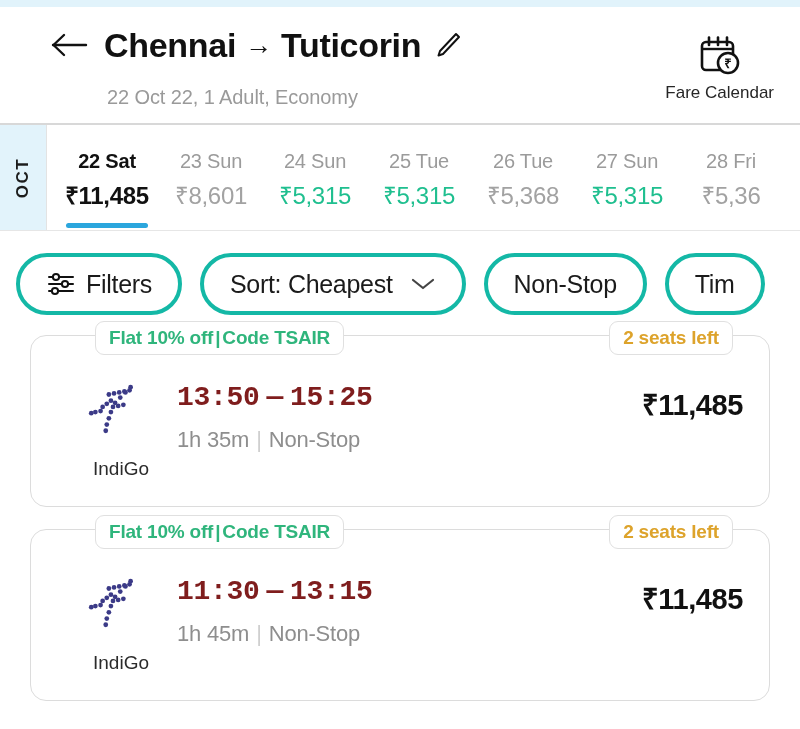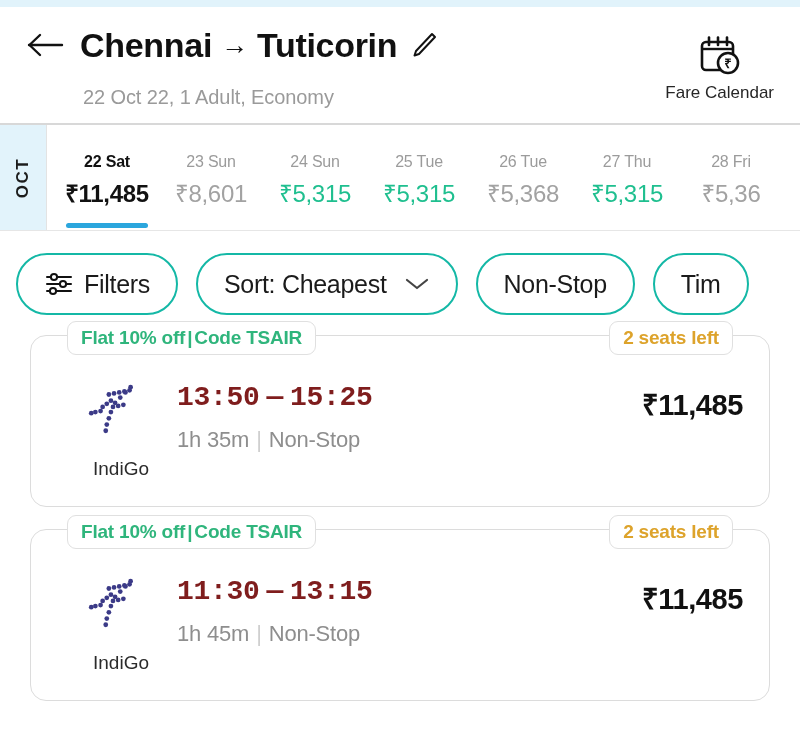--- a/index.html
+++ b/index.html
@@ -8,21 +8,21 @@
     font-family: "Liberation Sans", sans-serif;
     background: #ffffff;
     overflow: hidden;
   }
   .screen { width: 800px; height: 729px; position: relative; background: #fff; overflow: hidden; }
 
   
   .status-strip { height: 7px; background: #e1f3fb; width: 100%; }
 
   
-  .header { padding: 16px 24px 14px 24px; position: relative; background: #fff; border-radius: 24px; }
+  .header { padding: 16px 24px 14px 48px; position: relative; background: #fff; border-radius: 24px; }
   .header-row { display: flex; align-items: center; }
   .back-btn {
     width: 44px; height: 44px; flex: 0 0 44px;
     display: flex; align-items: center; justify-content: center;
     cursor: pointer;
   }
   .back-btn svg { display: block; }
   .title-wrap { margin-left: 12px; display: flex; align-items: center; }
   .route-title {
     font-size: 34px; font-weight: bold; color: #111;
@@ -51,35 +51,35 @@
   .month-label {
     transform: rotate(-90deg); font-size: 17px; font-weight: bold;
     letter-spacing: 1.6px; color: #1c1c1c; white-space: nowrap;
   }
   .dates-scroll { flex: 1; display: flex; overflow: hidden; padding-left: 8px; }
   .date-cell {
     flex: 0 0 104px; display: flex; flex-direction: column;
     align-items: center; justify-content: center; position: relative;
     padding-top: 6px; cursor: pointer;
   }
-  .date-day { font-size: 16px; color: #9b9b9b; letter-spacing: -0.2px; white-space: nowrap; }
+  .date-day { font-size: 20px; color: #9b9b9b; letter-spacing: -0.2px; white-space: nowrap; }
   .date-price { font-size: 24px; color: #a2a2a2; margin-top: 5px; white-space: nowrap; letter-spacing: -0.3px; }
   .date-cell.active .date-day { color: #111; font-weight: bold; }
   .date-cell.active .date-price { color: #111; font-weight: bold; }
   .date-cell.cheap .date-price { color: #1fbf8f; }
   .date-underline {
     position: absolute; bottom: 2px; left: 11px; right: 11px;
     height: 5px; background: #2ba6dd; border-radius: 3px;
   }
   .strip-divider { height: 1px; background: #e6e6e6; width: 100%; }
 
   
   .chips-row { display: flex; align-items: center; padding: 22px 0 20px 16px; gap: 18px; }
   .chip {
-    border: 2px solid #14b8a6; border-radius: 32px;
+    border: 4px solid #14b8a6; border-radius: 32px;
     height: 62px; display: flex; align-items: center;
     padding: 0 26px; background: #fff; cursor: pointer;
     white-space: nowrap; flex: 0 0 auto;
   }
   .chip-label { font-size: 25px; color: #1b1b1b; letter-spacing: -0.3px; }
   .chip .filters-icon { margin-right: 10px; display: flex; }
   .chip .chev { margin-left: 17px; display: flex; }
 
   
   .cards { padding: 0 30px; }
@@ -91,21 +91,21 @@
   .badge-row {
     position: absolute; top: -15px; left: 0; right: 0;
     display: flex; justify-content: space-between;
     padding: 0 36px 0 36px; pointer-events: none;
   }
   .badge {
     border: 1px solid #e0e0e0; border-radius: 9px; background: #fff;
     padding: 5px 13px; font-size: 19px; font-weight: bold;
     letter-spacing: -0.2px; white-space: nowrap;
   }
-  .badge.offer { color: #2fb57c; }
+  .badge.offer { color: #2fb57c; margin-left: 28px; }
   .badge.offer .sep { color: #2fb57c; font-weight: bold; margin: 0 2px; }
   .badge.seats { color: #dda32b; font-weight: bold; }
   .card-body { display: flex; align-items: flex-start; }
   .airline {
     width: 112px; flex: 0 0 112px; display: flex;
     flex-direction: column; align-items: center; padding-top: 4px;
   }
   .airline-name { font-size: 19px; color: #2b2b2b; margin-top: 16px; margin-left: 16px; }
   .flight-mid { flex: 1; padding-left: 8px; padding-top: 6px; }
   .flight-time { font-size: 28px; font-weight: bold; color: #7f1d1d; letter-spacing: -0.3px; font-family: Liberation Mono, monospace; }
@@ -188,21 +188,21 @@
         </div>
         <div class="date-cell cheap">
           <span class="date-day">25 Tue</span>
           <span class="date-price">₹5,315</span>
         </div>
         <div class="date-cell">
           <span class="date-day">26 Tue</span>
           <span class="date-price">₹5,368</span>
         </div>
         <div class="date-cell cheap">
-          <span class="date-day">27 Thu</span>
+          <span class="date-day">27 Sun</span>
           <span class="date-price">₹5,315</span>
         </div>
         <div class="date-cell">
           <span class="date-day">28 Fri</span>
           <span class="date-price">₹5,36</span>
         </div>
       </div>
   </div>
   <div class="strip-divider"></div>
 

